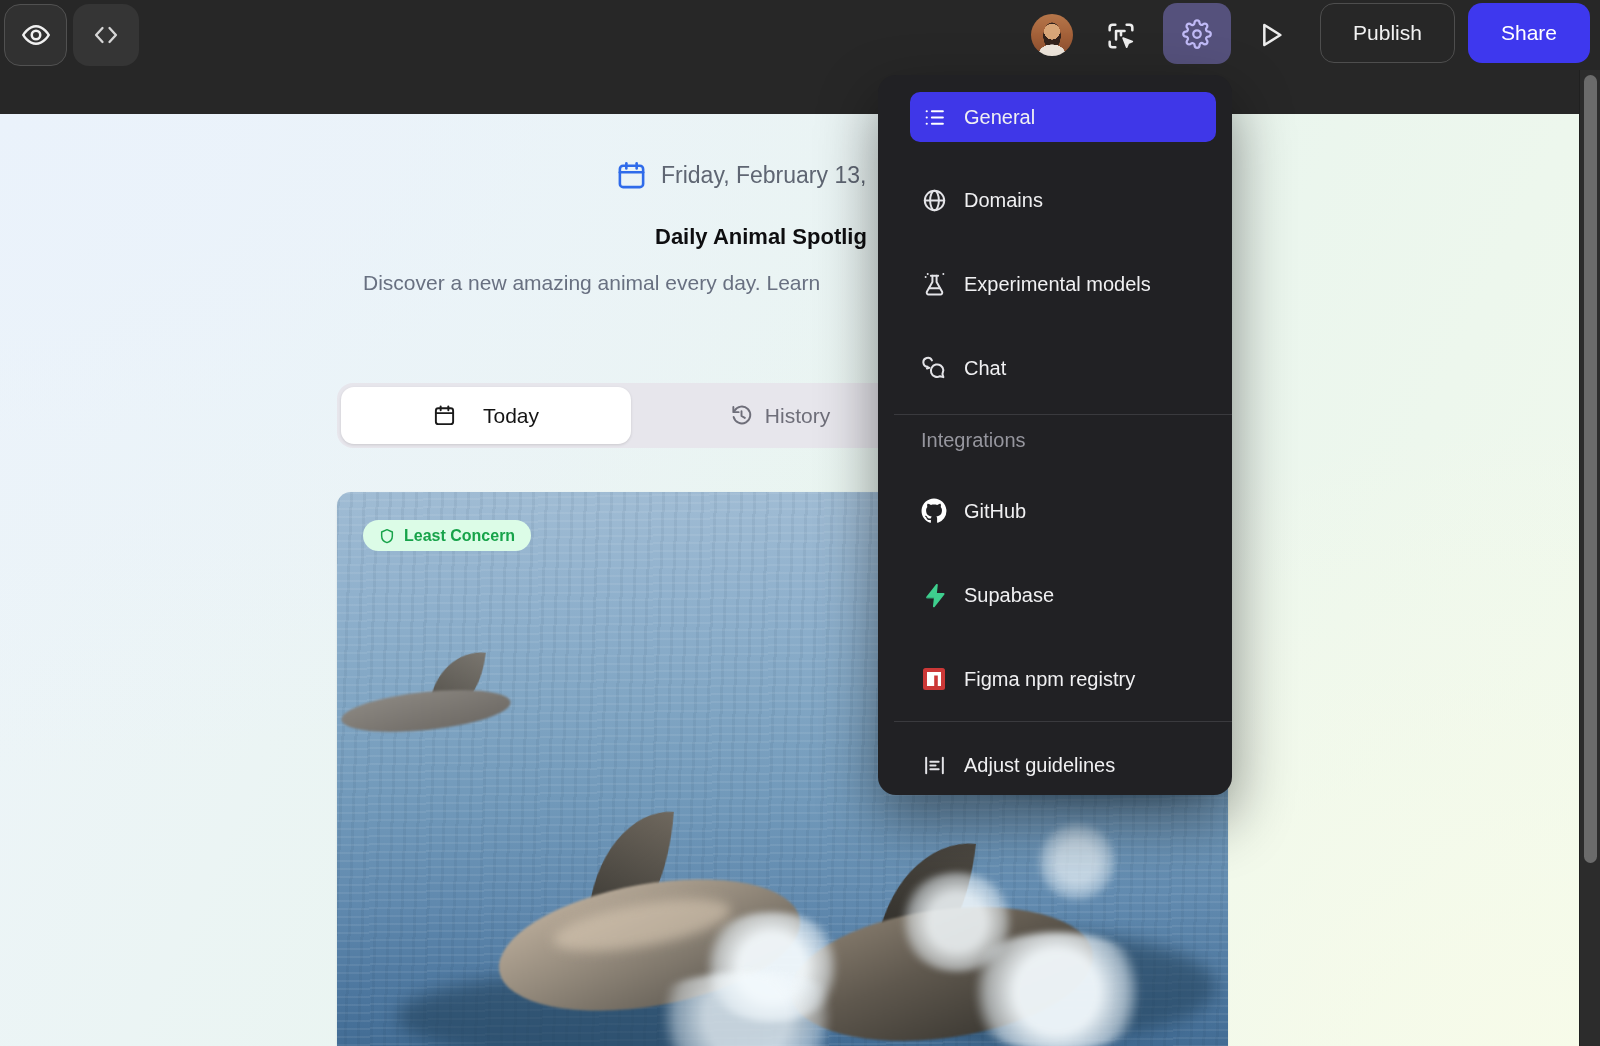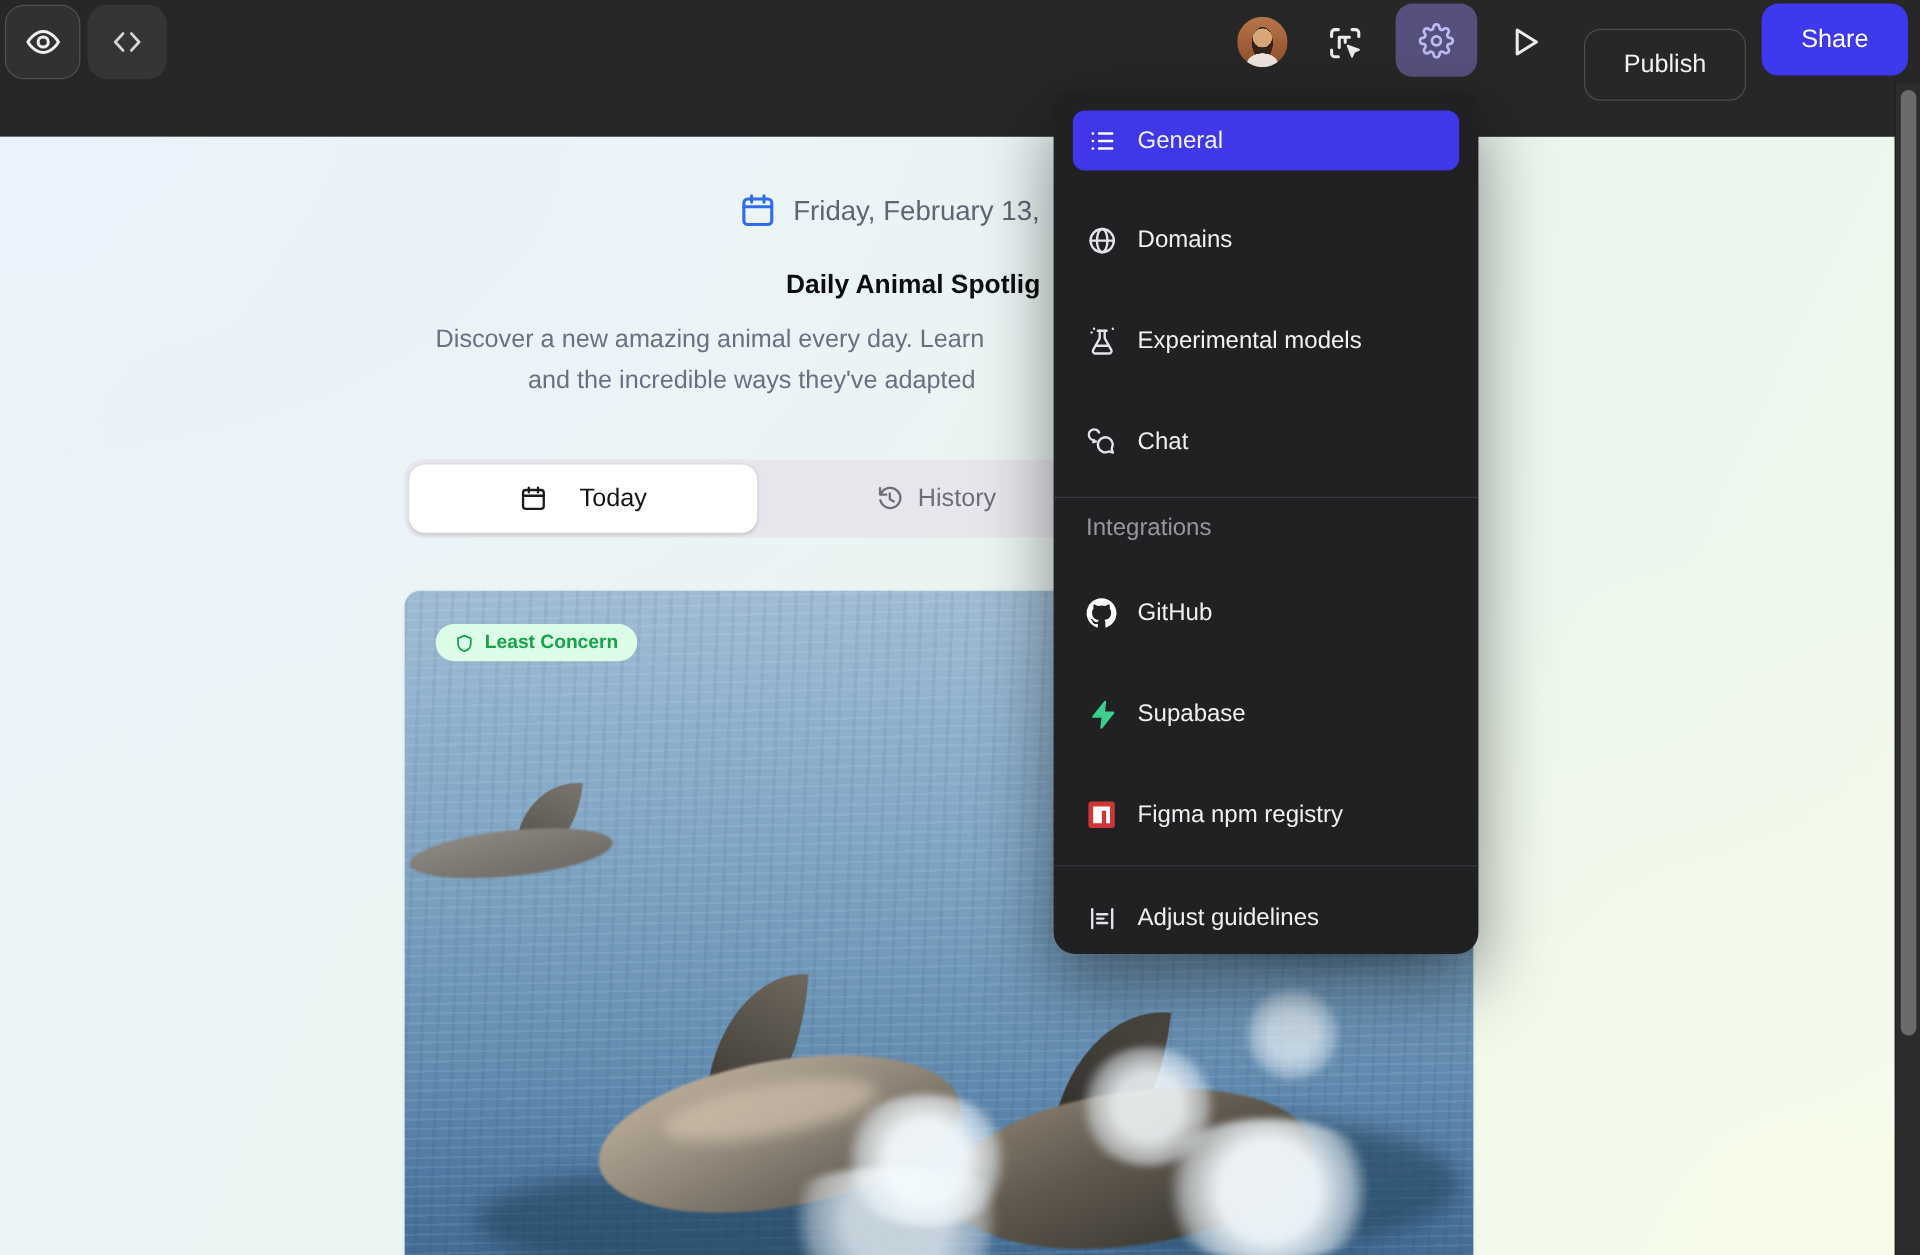--- a/index.html
+++ b/index.html
@@ -20,21 +20,21 @@
   .avatar { position:absolute; left:1031px; top:14px; width:42px; height:42px; border-radius:50%;
     background:
       radial-gradient(ellipse 46% 34% at 50% 96%, #efe7dd 0 68%, rgba(0,0,0,0) 70%),
       radial-gradient(circle 8px at 50% 42%, #d8a678 0 98%, rgba(0,0,0,0) 100%),
       radial-gradient(ellipse 34% 52% at 50% 52%, #33231c 0 60%, rgba(0,0,0,0) 62%),
       linear-gradient(180deg, #b5764a 0%, #a25f38 55%, #8c5030 100%);
   }
   .pointer-frame-btn { left:1099px; top:17px; width:44px; height:38px; color:#ededed; }
   .gear-btn { left:1163px; top:3px; width:68px; height:61px; border-radius:14px; background:#55517c; color:#c0baf6; }
   .play-btn { left:1249px; top:15px; width:44px; height:40px; color:#ececec; }
-  .publish-btn { left:1320px; top:3px; width:135px; height:60px; border-radius:14px; border:1px solid #4e4e4e; color:#f2f2f2; font-size:21px; background:transparent;margin-top:21px; }
+  .publish-btn { left:1320px; top:3px; width:135px; height:60px; border-radius:14px; border:1px solid #4e4e4e; color:#f2f2f2; font-size:21px; background:transparent; }
   .share-btn { left:1468px; top:3px; width:122px; height:60px; border-radius:14px; background:#3e38ee; color:#ffffff; font-size:21px; }
 
   
   .canvas { position:absolute; top:70px; left:0; width:1579px; height:976px; overflow:hidden;
     background:
       radial-gradient(120% 110% at 0% 0%, #eaf2fb 0%, rgba(234,242,251,0) 62%),
       radial-gradient(95% 115% at 100% 100%, #f7fbe9 0%, rgba(247,251,233,0) 60%),
       linear-gradient(115deg, #edf4fa 0%, #e9f5ee 55%, #f1f9ec 100%);
     margin-top: 44px;
   }
@@ -66,21 +66,21 @@
   .darkwater { border-radius:50%; background:#1e3c54; opacity:.55; filter:blur(9px); }
   .badge { position:absolute; left:26px; top:28px; height:31px; border-radius:999px; background:#dcfce7;
     display:flex; align-items:center; gap:9px; padding:0 16px; color:#17a34a; font-size:16px; font-weight:700; }
 
   
   .scroll-track { position:absolute; left:1579px; top:70px; width:21px; height:976px; background:#2c2c2c; border-left:1px solid #202020; z-index:55; }
   .scroll-thumb { position:absolute; left:4px; top:5px; width:13px; height:788px; border-radius:7px; background:#6b6b6b; }
 
   
   .menu { position:absolute; left:878px; top:75px; width:354px; background:#212124; border-radius:18px; z-index:70;
-    padding:16px 16px 4px 16px; box-shadow:0 24px 60px rgba(0,0,0,.45); }
+    padding:16px 16px 4px 32px; box-shadow:0 24px 60px rgba(0,0,0,.45); }
   .mi { height:52px; display:flex; align-items:center; gap:17px; padding:0 11px; border-radius:10px;
     color:#f0f0f2; font-size:20px; cursor:pointer;margin-top:32px; }
   .mi .ic { width:26px; display:flex; justify-content:center; color:#e4e4e8; flex:0 0 26px; }
   .mi.selected { background:#3f37e8; height:50px; margin:1px 0; }
   .mi.selected .ic { color:#ffffff; }
   .mdiv { height:1px; background:#3a3a3e; margin:20px -16px 0 -16px; }
   .mdiv2 { height:1px; background:#3a3a3e; margin:16px -16px 0 -16px; }
   .mlabel { margin-top:14px; margin-left:11px; height:24px; color:#96969e; font-size:20px; }
   .mgroup { margin-top:15px; }
   .mfooter { margin-top:17px; }
@@ -102,21 +102,20 @@
             <line x1="8" y1="2.5" x2="8" y2="6.5"></line>
             <line x1="16" y1="2.5" x2="16" y2="6.5"></line>
             <line x1="3" y1="9.5" x2="21" y2="9.5"></line>
           </svg>
       </span>
       <span class="date-txt">Friday, February 13,</span>
     </div>
 
     <div class="page-title">Daily Animal Spotlig</div>
     <div class="desc1">Discover a new amazing animal every day. Learn</div>
-    <div class="desc2">and the incredible ways they've adapted</div>
 
     <div class="tabbar">
       <div class="tab-today">
         <span>
           <svg width="23" height="23" viewBox="0 0 24 24" fill="none" stroke="#1a1a1a" stroke-width="2" stroke-linecap="round" stroke-linejoin="round">
               <rect x="3" y="4.5" width="18" height="16.5" rx="2.5"></rect>
               <line x1="8" y1="2.5" x2="8" y2="6.5"></line>
               <line x1="16" y1="2.5" x2="16" y2="6.5"></line>
               <line x1="3" y1="9.5" x2="21" y2="9.5"></line>
             </svg>

